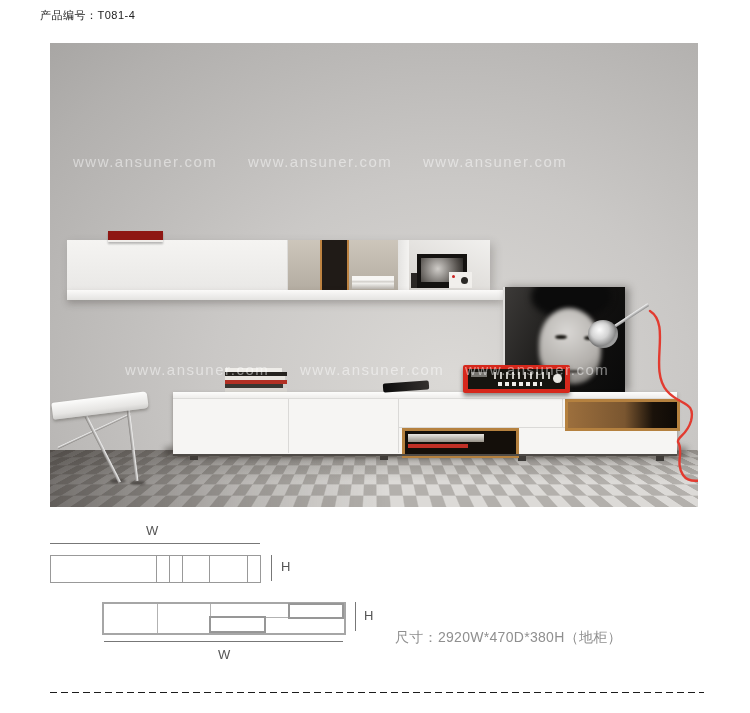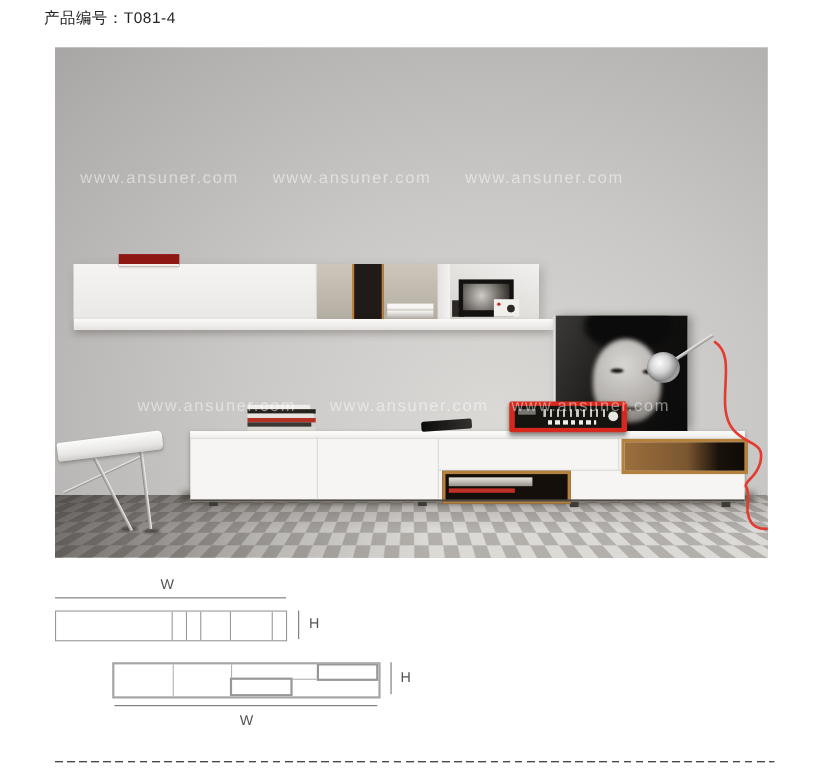--- a/index.html
+++ b/index.html
@@ -1,21 +1,21 @@
 <!DOCTYPE html>
 <html><head>
 <meta charset="utf-8">
 <style>
   html,body{margin:0;padding:0;background:#fff;}
   #page{position:relative;width:750px;height:713px;background:#fff;overflow:hidden;
         font-family:"Liberation Sans",sans-serif;}
   .abs{position:absolute;}
 
   
-  #product-code{left:40px;top:8px;font-size:14px;color:#222;letter-spacing:0.5px;}
+  #product-code{left:40px;top:8px;font-size:11px;color:#222;letter-spacing:0.5px;}
 
   
   #photo{left:50px;top:43px;width:648px;height:464px;overflow:hidden;
          background:radial-gradient(ellipse at 62% 72%, #dbd9d6 0%, #cac8c6 42%, #b2b0ae 85%, #a8a6a4 100%);}
   .wm{position:absolute;color:rgba(255,255,255,0.48);font-size:15px;letter-spacing:1.5px;z-index:6;white-space:nowrap;}
 
   
   #floor{position:absolute;left:0;top:407px;width:648px;height:57px;overflow:hidden;z-index:1;}
   #floor-tiles{position:absolute;left:-30%;top:0;width:160%;height:150px;
     background-color:#dcdad7;
@@ -284,16 +284,17 @@
     <div class="d2v" style="left:106px;"></div>
     <div id="d2-hmid"></div>
     <div id="d2-sub-a"></div>
     <div id="d2-sub-b"></div>
   </div>
   <div class="abs dline" id="d2-wline"></div>
   <div class="abs dlabel" id="d2-wlabel">W</div>
   <div class="abs dline" id="d2-hline"></div>
   <div class="abs dlabel" id="d2-hlabel">H</div>
 
+  <div class="abs size-text" id="size-line1">尺寸：2920W*470D*380H（地柜）</div>
 
   <div class="abs" id="dashed"></div>
 
 </div>
 
 </body></html>

